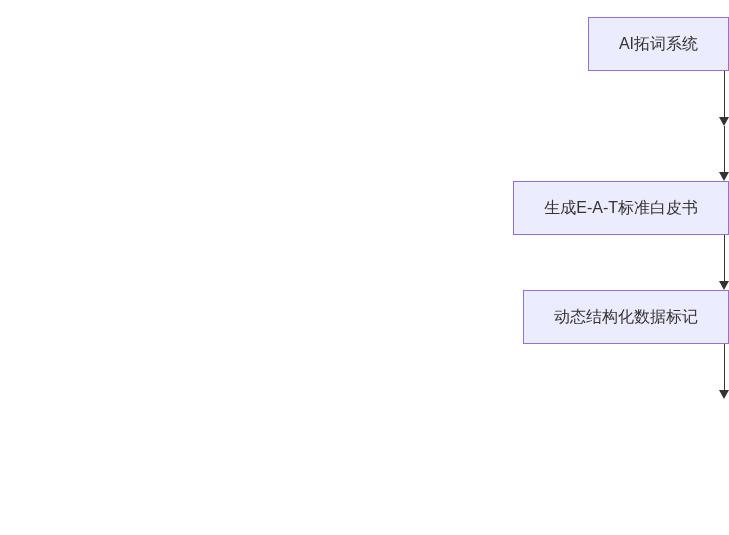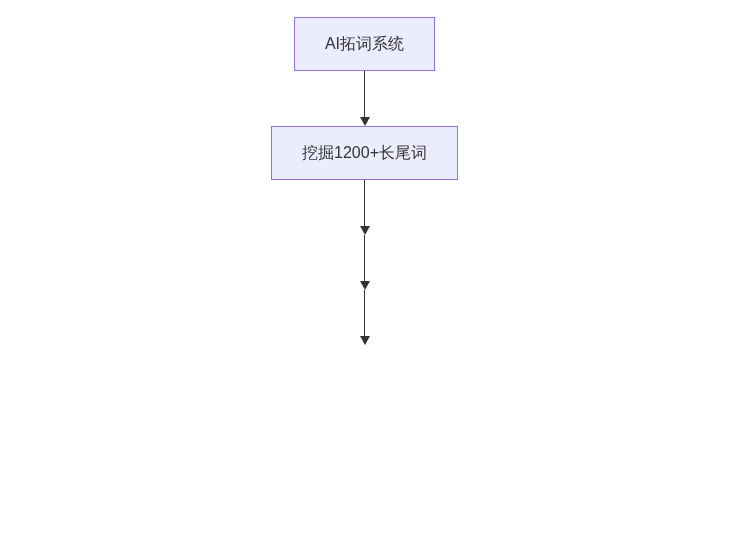--- a/index.html
+++ b/index.html
@@ -13,21 +13,21 @@
     font-family: "Liberation Sans", "DejaVu Sans", sans-serif;
     overflow: hidden;
   }
   .canvas {
     width: 729px;
     height: 535px;
     box-sizing: border-box;
     padding-top: 17px;
     display: flex;
     flex-direction: column;
-    align-items: center;
+    align-items: flex-end;
   }
   .node {
     background: #ececff;
     border: 1px solid #9370db;
     color: #333333;
     font-size: 16px;
     height: 54px;
     box-sizing: border-box;
     padding: 0 30px;
     display: flex;
@@ -66,35 +66,38 @@
 
   <div class="node">
     <span class="node-label">AI拓词系统</span>
   </div>
 
   <div class="edge">
     <div class="edge-line"></div>
     <div class="edge-arrowhead"></div>
   </div>
 
+
+  <div class="edge">
+    <div class="edge-line"></div>
+    <div class="edge-arrowhead"></div>
+  </div>
+
   <div class="node">
-    <span class="node-label">挖掘1200+长尾词</span>
+    <span class="node-label">生成E-A-T标准白皮书</span>
   </div>
 
   <div class="edge">
     <div class="edge-line"></div>
     <div class="edge-arrowhead"></div>
   </div>
 
-
-  <div class="edge">
-    <div class="edge-line"></div>
-    <div class="edge-arrowhead"></div>
+  <div class="node">
+    <span class="node-label">动态结构化数据标记</span>
   </div>
-
 
   <div class="edge">
     <div class="edge-line"></div>
     <div class="edge-arrowhead"></div>
   </div>
 
 
 </div>
 
 </body></html>

